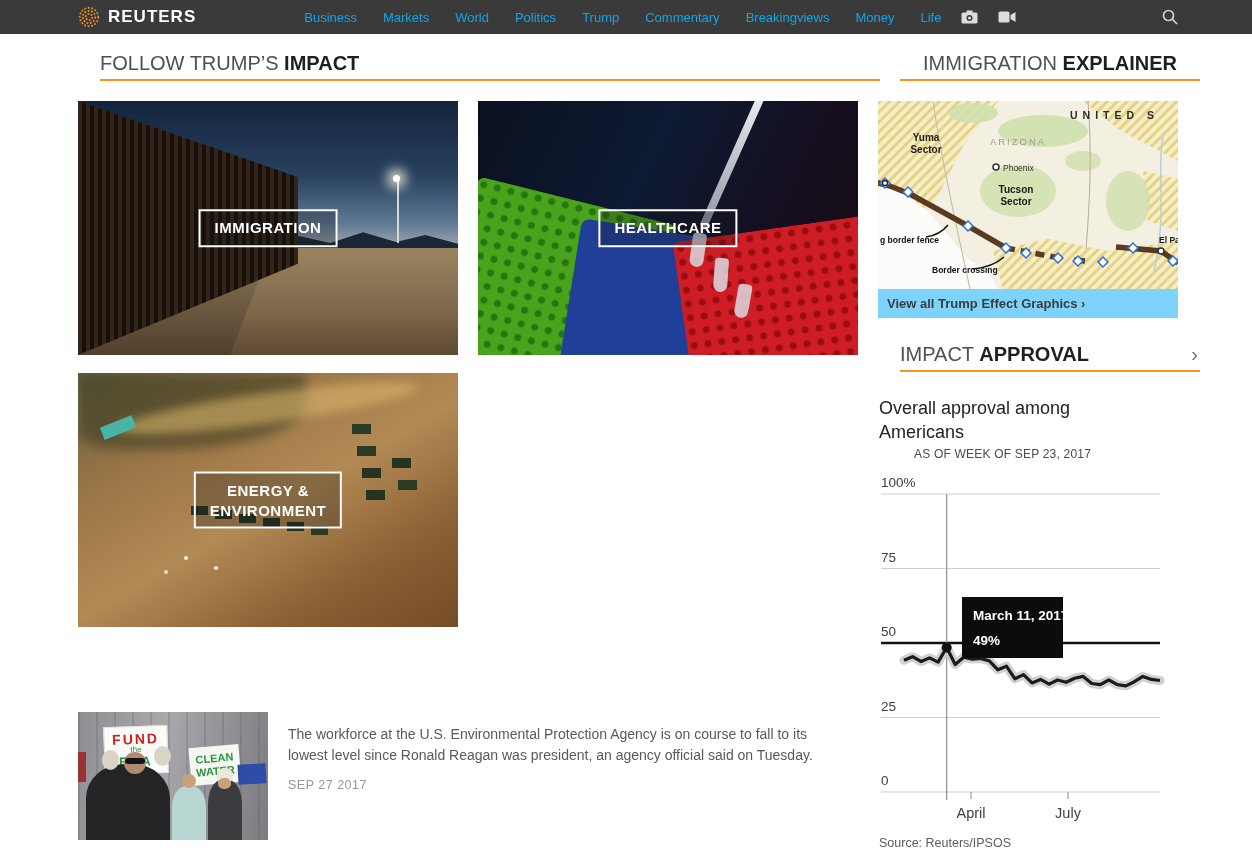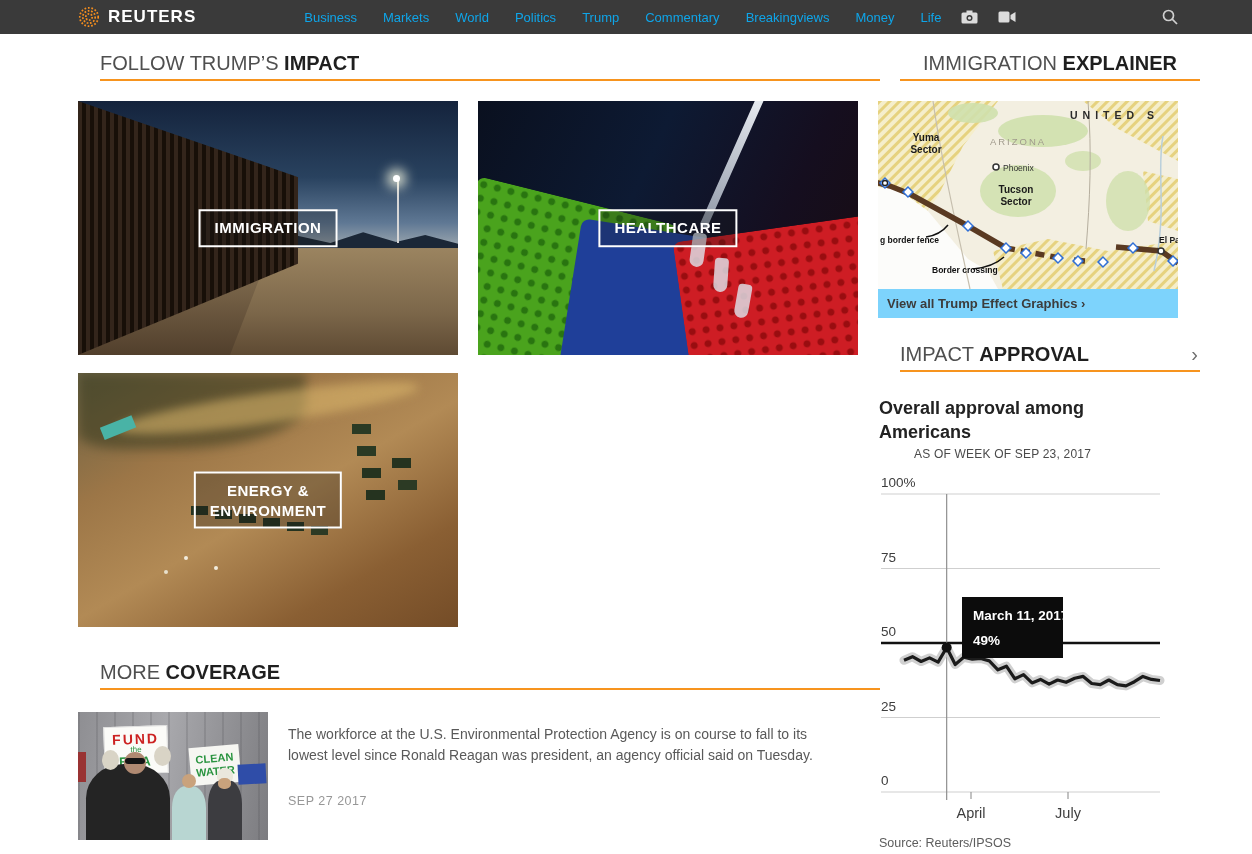--- a/index.html
+++ b/index.html
@@ -105,27 +105,27 @@
   .th-mitt2 { left:76px; top:34px; width:17px; height:20px; background:#d9d4c6; border-radius:50%; }
   .th-fig2 { left:94px; top:74px; width:34px; height:54px; background:#b8d6d2; border-radius:40% 40% 0 0; }
   .th-head2 { left:104px; top:62px; width:14px; height:14px; background:#c9a27c; border-radius:50%; }
   .th-fig3 { left:130px; top:68px; width:34px; height:60px; background:#3c3c40; border-radius:40% 40% 0 0; }
   .th-beanie { left:139px; top:56px; width:16px; height:14px; background:#eae7dc; border-radius:50% 50% 30% 30%; }
   .th-face3 { left:140px; top:66px; width:13px; height:11px; background:#c9a27c; border-radius:45%; }
 
   .art-text { position:absolute; left:288px; top:714px; width:572px; }
   .art-hl { font-size:17px; font-weight:700; color:#222; line-height:22px; cursor:pointer; }
   .art-sum { margin-top:10px; font-size:14px; color:#595959; line-height:21px; width:545px; }
-  .art-date { margin-top:28px; font-size:12.5px; color:#979797; letter-spacing:.5px; }
+  .art-date { margin-top:12px; font-size:12.5px; color:#979797; letter-spacing:.5px; }
 
   
   .mapbox { position:absolute; left:878px; top:101px; width:300px; height:188px; cursor:pointer; }
   .viewall { position:absolute; left:878px; top:289px; width:300px; height:29px; background:#7dd3fc;
     font-size:13px; font-weight:700; color:#3c3c3c; line-height:29px; padding-left:9px; cursor:pointer; }
-  .appr-title { position:absolute; left:879px; top:396px; width:240px; font-size:18px; font-weight:700; color:#222; line-height:24px; }
+  .appr-title { position:absolute; left:879px; top:396px; width:240px; font-size:18px; font-weight:400; color:#222; line-height:24px; }
   .appr-sub { position:absolute; left:914px; top:447px; font-size:12px; color:#4a4a4a; letter-spacing:.2px; }
   .chart { position:absolute; left:878px; top:478px; }
   .chart-src { position:absolute; left:879px; top:836px; font-size:12.5px; color:#5c5c5c; }
 
   svg { font-family:"Liberation Sans", sans-serif; }
   .grid { stroke:#cfcfcf; stroke-width:1; }
   .grid.heavy { stroke:#111; stroke-width:2.6; }
   .cursor { stroke:#8f8f8f; stroke-width:1.2; }
   .band { fill:none; stroke:#c8c8c8; stroke-width:9; stroke-linejoin:round; stroke-linecap:round; opacity:.85; }
   .line { fill:none; stroke:#1b1b1b; stroke-width:3.2; stroke-linejoin:round; }
@@ -239,24 +239,20 @@
       <div class="t3-eq2"></div>
       <div class="t3-dot1"></div>
     </div>
     <span class="tile-label">
       <span>ENERGY &amp;</span>
       <span>ENVIRONMENT</span>
     </span>
   </div>
 
 
-  <div class="hd hd-more">
-    <span class="lt">MORE</span>
-    <span class="bd">COVERAGE</span>
-  </div>
 
   <div class="art-thumb">
     <div class="th-base"></div>
     <div class="th-grid"></div>
     <div class="th-redflag"></div>
     <div class="sign-fund">
       <span class="sf-1">FUND</span>
       <span class="sf-2">the</span>
       <span class="sf-3">EPA</span>
     </div>

